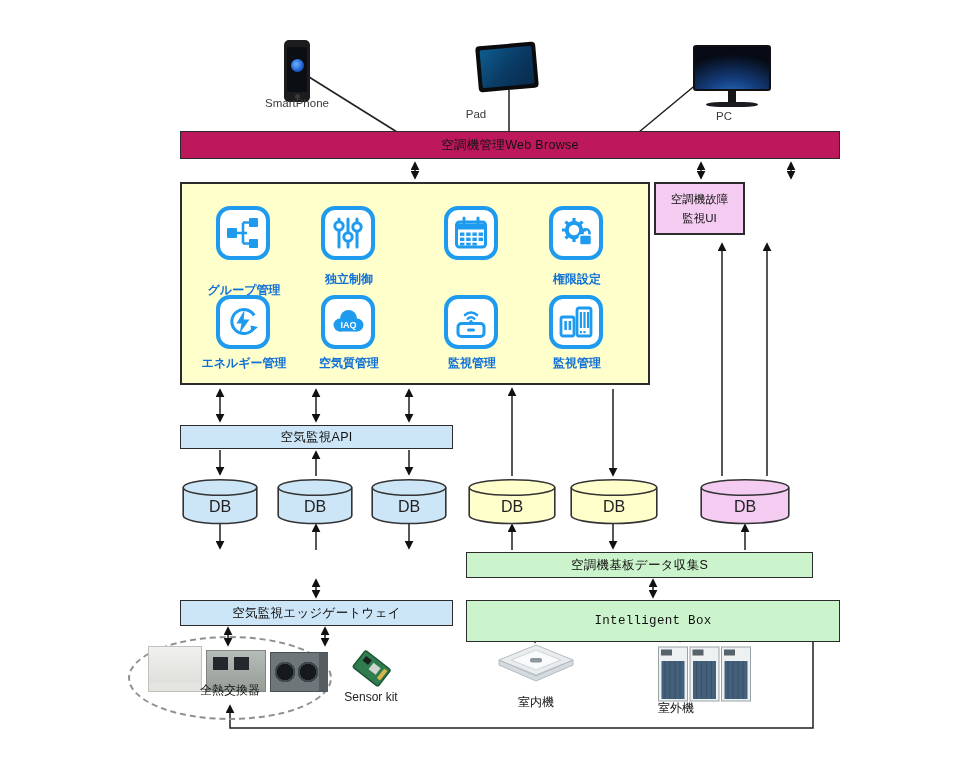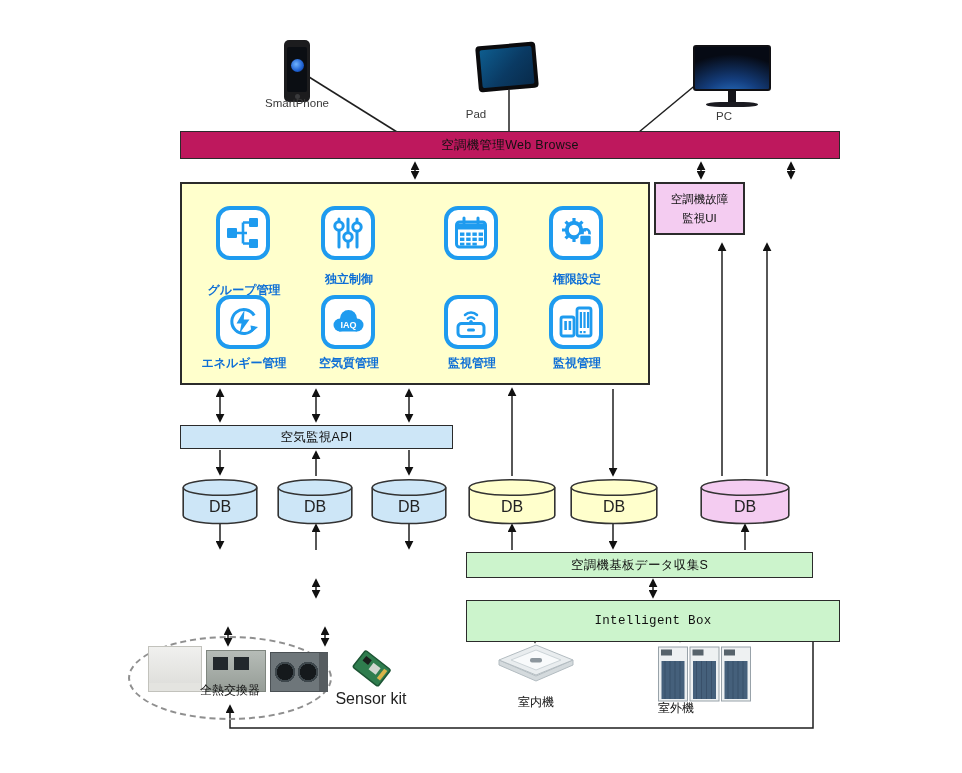--- a/index.html
+++ b/index.html
@@ -306,39 +306,40 @@
   </div>
   <div class="db" style="left:700px;">
     <svg width="90" height="47">
         <path d="M1.2,9.5 v28 a43.8,8 0 0 0 87.6,0 v-28" fill="#F4CCF1" stroke="#333" stroke-width="1.6"></path>
       <ellipse cx="45" cy="9.5" rx="43.8" ry="7.8" fill="#F4CCF1" stroke="#333" stroke-width="1.6"></ellipse>
       </svg>
     <span class="dblabel">DB</span>
   </div>
 
   <div class="bar green" style="left:466px; top:552px; width:347px; height:26px;">空調機基板データ収集S</div>
+  <div class="bar blue" style="left:180px; top:600px; width:273px; height:26px;">空気監視エッジゲートウェイ</div>
   <div class="bar green" style="left:466px; top:600px; width:374px; height:42px;font-family:Liberation Mono, monospace;">Intelligent Box</div>
 
   <div class="cloud"></div>
   <div class="hx1"></div>
   <div class="hx2"></div>
   <div class="hx3"></div>
   <div class="jlbl" style="left:180px; top:682px; width:100px;font-family:Liberation Mono, monospace;">全熱交換器</div>
 
   <div class="abs" style="left:350px; top:646px;">
     <svg width="44" height="44" viewBox="0 0 44 44">
       <g transform="rotate(38 22 22)">
         <rect x="6" y="12" width="32" height="21" rx="2" fill="#2F7D4E" stroke="#1C5434" stroke-width="1.5"></rect>
         <rect x="10" y="16" width="7" height="6" fill="#1A1F1C"></rect>
         <rect x="20" y="17" width="9" height="8" fill="#CFD6CF"></rect>
         <rect x="32" y="15" width="4" height="12" fill="#D9B44A"></rect>
       </g>
     </svg>
   </div>
-  <div class="lbl" style="left:326px; top:690px; width:90px; color:#222; font-size:16px;">Sensor kit</div>
+  <div class="lbl" style="left:326px; top:690px; width:90px; color:#222; font-size:12px;">Sensor kit</div>
 
   <div class="abs" style="left:497px; top:643px;">
     <svg width="78" height="50" viewBox="0 0 78 50">
       <polygon points="2,17 39,33 76,17 76,22 39,38 2,22" fill="#d4dadd" stroke="#b3bcc1" stroke-width="1"></polygon>
       <polygon points="39,2 76,17 39,32 2,17" fill="#e9edef" stroke="#b3bcc1" stroke-width="1"></polygon>
       <polygon points="39,7 64,17 39,27 14,17" fill="#f8fafb" stroke="#ccd4d8" stroke-width="1"></polygon>
       <rect x="33" y="15" width="12" height="4.5" rx="2" fill="#8d979e"></rect>
     </svg>
   </div>
   <div class="jlbl" style="left:496px; top:694px; width:80px;">室内機</div>

